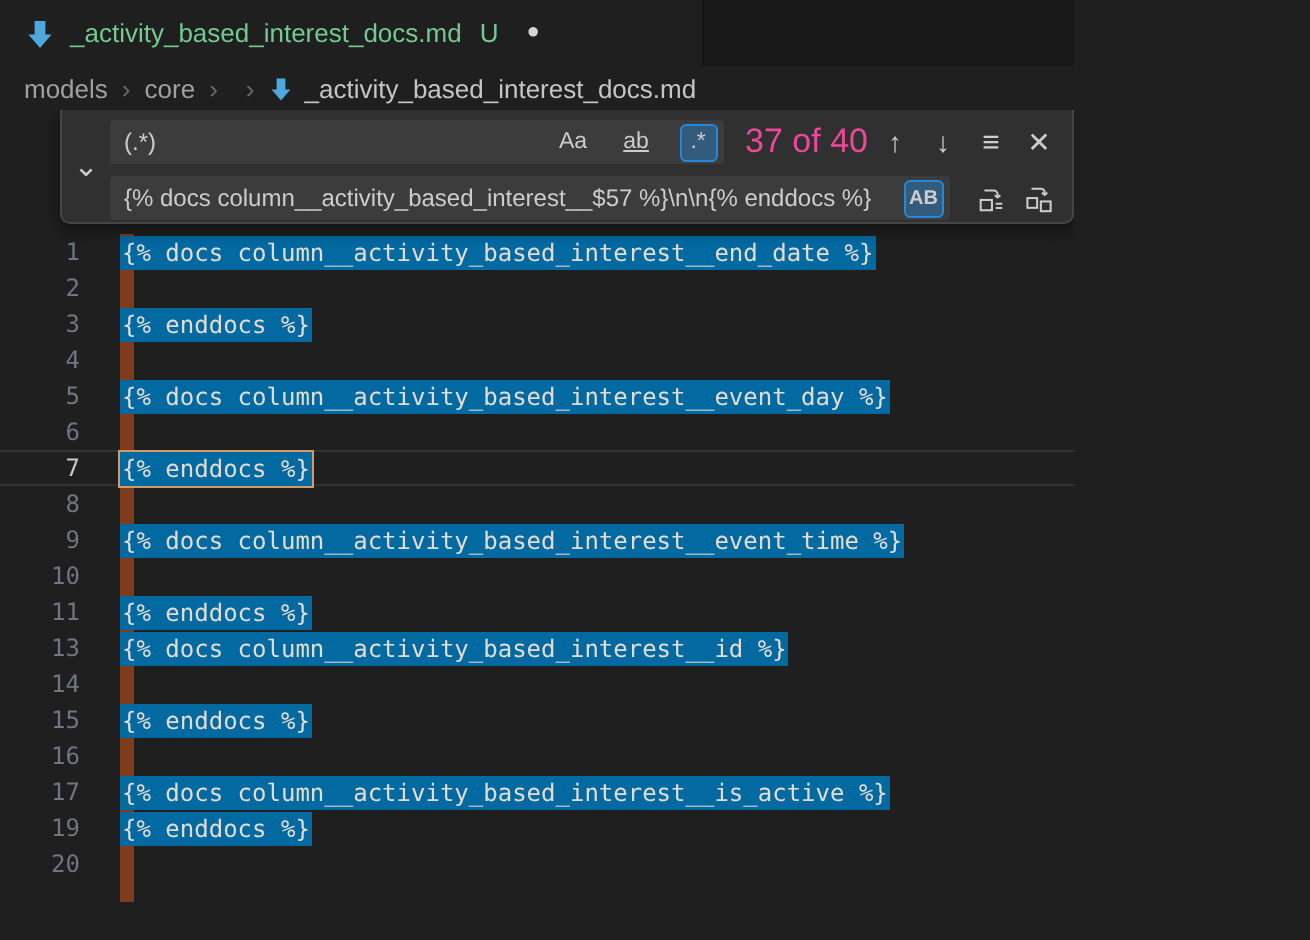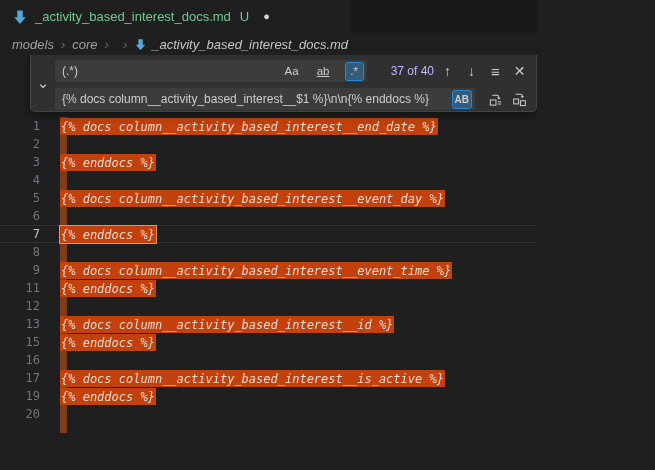--- a/index.html
+++ b/index.html
@@ -19,21 +19,21 @@
     border-right:1px solid #151515;
   }
   .tab-icon { width:16px; height:16px; flex:0 0 16px; margin-right:7px; }
   .tab-title { font-size:13px; color:#73C991; white-space:nowrap; }
   .git-badge { font-size:13px; color:#73C991; margin-left:9px; }
   .dirty-dot { margin-left:14px; font-size:11px; color:#d6d6d6; line-height:1; }
 
   
   .breadcrumbs {
     height:22px; background:#1f1f1f; display:flex; align-items:center;
-    padding-left:12px; font-size:13px; color:#a0a0a0; white-space:nowrap;font-style:italic;
+    padding-left:12px; font-size:13px; color:#a0a0a0; white-space:nowrap;
   }
   .crumb { cursor:default; }
   .crumb-sep { margin:0 7px; color:#6a6a6a; font-size:13px; }
   .crumb-file { color:#c5c5c5; display:flex; align-items:center; }
   .crumb-icon { width:13px; height:13px; margin-right:5px; }
 
   
   .editor { position:relative; height:415px; background:#1f1f1f; overflow:hidden; }
   .code-lines { position:relative; padding-top:62px; font-family:"DejaVu Sans Mono", monospace; font-size:12px; }
   .newline-strip {
@@ -41,21 +41,21 @@
     background:#7d3d1d; z-index:0;
   }
   .line { position:relative; height:18px; display:flex; align-items:center; z-index:1; }
   .ln {
     width:40px; flex:0 0 40px; text-align:right;
     color:#6e7681; font-size:12px; user-select:none;
   }
   .lt {
     margin-left:20px; white-space:pre; color:#e3dcd3; line-height:18px; height:18px;
   }
-  .lt .match { background:#c2410c; padding:1.5px 1px;font-style:italic; }
+  .lt .match { background:#0369a1; padding:1.5px 1px; }
   .lt .current-match { outline:1px solid #d19a66; }
   .line.cur { border-top:1px solid #313131; border-bottom:1px solid #313131; }
   .line.cur .ln { color:#c6c6c6; }
 
   
   .find-widget {
     position:absolute; top:0; left:30px; right:0; height:57px;
     background:#303031; border:1px solid #454545; border-top:none;
     border-radius:0 0 5px 5px;
     box-shadow:0 3px 8px rgba(0,0,0,.45);
@@ -77,21 +77,21 @@
   .fw-input .itext { flex:1; white-space:nowrap; overflow:hidden; }
   .opt {
     flex:0 0 auto; height:19px; min-width:19px; padding:0 2px;
     display:flex; align-items:center; justify-content:center;
     border-radius:3px; border:1px solid transparent;
     font-size:11.5px; color:#cccccc; margin-left:12px; cursor:pointer;
   }
   .opt.underline { text-decoration:underline; }
   .opt.active { background:#325B7C; border-color:#2488DB; }
   .opt.ab-badge { font-size:10px; font-weight:bold; }
-  .match-count { margin-left:24px; font-size:12px; color:#c4b5fd; white-space:nowrap; }
+  .match-count { margin-left:11px; font-size:17px; color:#ec4899; white-space:nowrap; }
   .fw-spacer { flex:1; }
   .fw-btn {
     flex:0 0 auto; width:21px; height:21px; margin-left:3px;
     display:flex; align-items:center; justify-content:center;
     color:#cccccc; border-radius:4px; cursor:pointer; font-size:14px;
   }
   .fw-btn.sel-icon { font-size:15px; }
   .fw-btn svg { display:block; }
 </style>
 </head>
@@ -149,21 +149,21 @@
         <div class="fw-btn sel-icon">
           <span>≡</span>
         </div>
         <div class="fw-btn">
           <span>✕</span>
         </div>
       </div>
 
       <div class="fw-row">
         <div class="fw-input replace-input">
-          <span class="itext">{% docs column__activity_based_interest__$1 %}\n\n{% enddocs %}</span>
+          <span class="itext">{% docs column__activity_based_interest__$57 %}\n\n{% enddocs %}</span>
           <span class="opt active ab-badge">AB</span>
         </div>
         <div class="fw-btn" style="margin-left:10px;">
           <svg width="15" height="15" viewBox="0 0 16 16" fill="none" stroke="#cccccc" stroke-width="1.1">
             <path d="M4.5 3.5h5a2 2 0 0 1 2 2v1.2"></path>
             <path d="M10 6l1.5 1.2L13 6"></path>
             <rect x="2.5" y="8.5" width="6" height="5.5"></rect>
             <path d="M10.5 10.5h3.5M10.5 12.8h3.5"></path>
           </svg>
         </div>
@@ -210,32 +210,36 @@
         </div>
         <div class="line">
           <span class="ln">8</span>
           <span class="lt"></span>
         </div>
         <div class="line">
           <span class="ln">9</span>
           <span class="lt"><span class="match">{% docs column__activity_based_interest__event_time %}</span></span>
         </div>
         <div class="line">
+          <span class="ln">10</span>
+          <span class="lt"></span>
+        </div>
+        <div class="line">
           <span class="ln">11</span>
           <span class="lt"><span class="match">{% enddocs %}</span></span>
-        </div>
-        <div class="line">
-          <span class="ln">12</span>
-          <span class="lt"></span>
         </div>
         <div class="line">
           <span class="ln">13</span>
           <span class="lt"><span class="match">{% docs column__activity_based_interest__id %}</span></span>
         </div>
         <div class="line">
+          <span class="ln">14</span>
+          <span class="lt"></span>
+        </div>
+        <div class="line">
           <span class="ln">15</span>
           <span class="lt"><span class="match">{% enddocs %}</span></span>
         </div>
         <div class="line">
           <span class="ln">16</span>
           <span class="lt"></span>
         </div>
         <div class="line">
           <span class="ln">17</span>
           <span class="lt"><span class="match">{% docs column__activity_based_interest__is_active %}</span></span>

